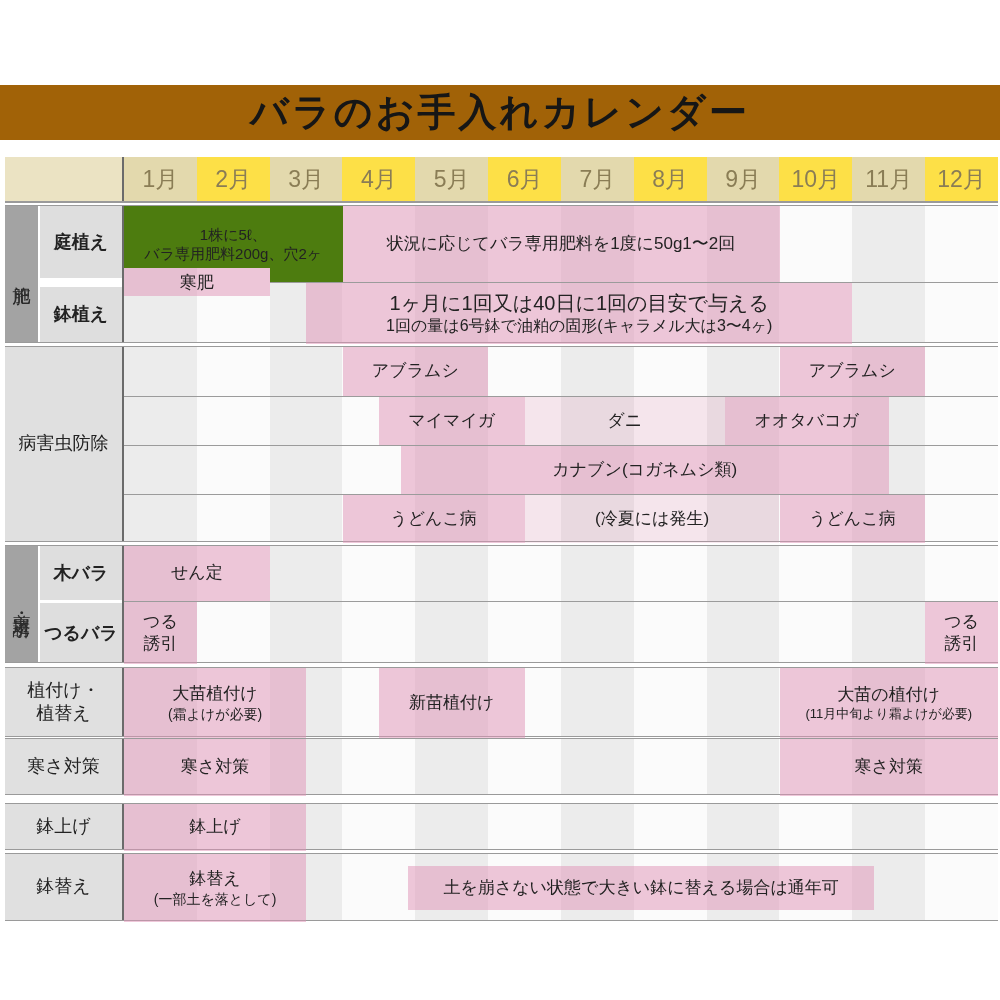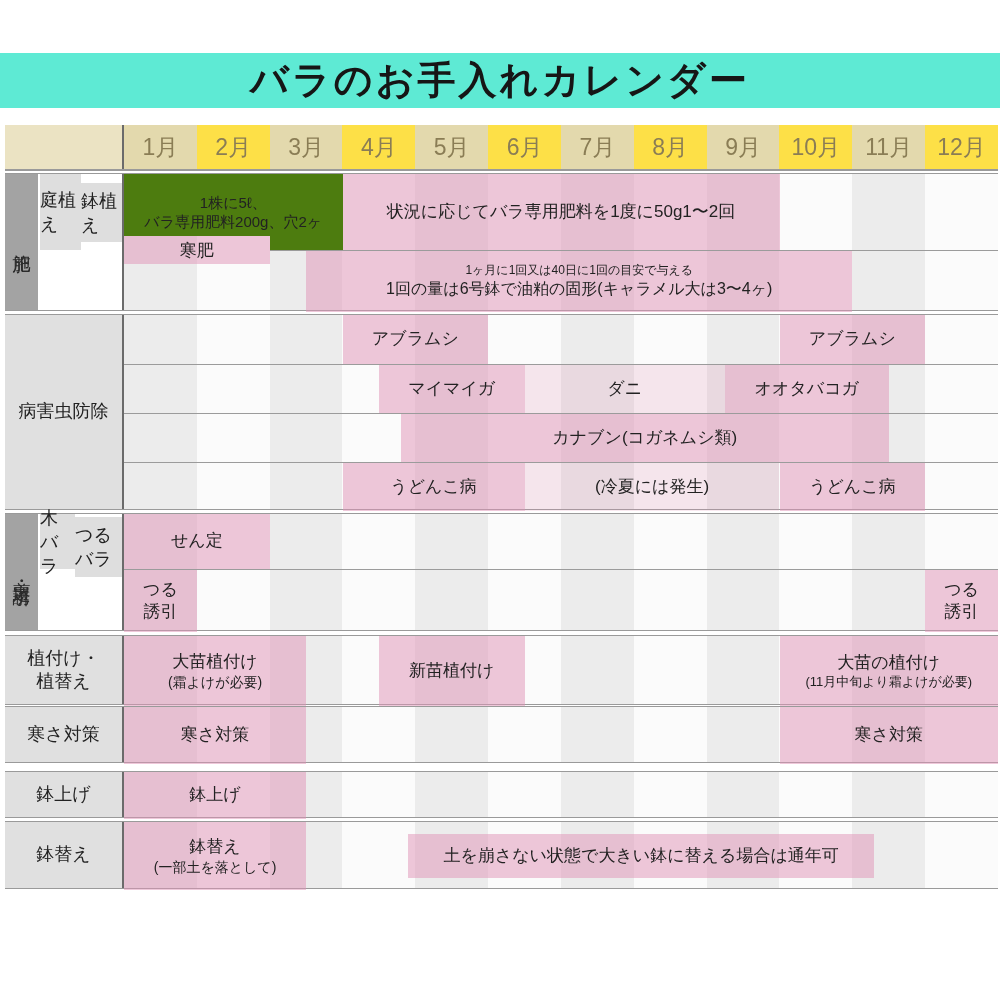--- a/index.html
+++ b/index.html
@@ -1,34 +1,34 @@
 <!DOCTYPE html>
 <html><head>
 <meta charset="utf-8">
 <style>
   * { box-sizing: border-box; margin: 0; padding: 0; }
   html,body { width:1000px; height:1000px; background:#ffffff; overflow:hidden;
     font-family:"Liberation Sans","DejaVu Sans",sans-serif; color:#222; }
-  .title-band { margin-top:53px; height:55px; background:#5eead4;
+  .title-band { margin-top:85px; height:55px; background:#a16207;
     display:flex; align-items:center; justify-content:center;
     font-size:38px; font-weight:bold; color:#161616; letter-spacing:3px; }
   .cal { margin:17px 2px 0 5px; }
   .hdr { display:flex; height:46px; border-bottom:2px solid #9a9a9a; }
   .corner { width:117px; background:#ebe3c3; }
   .vline { width:2px; background:#6b6b6b; flex:0 0 2px; }
   .mcell { flex:1; display:flex; align-items:center; justify-content:center;
     font-size:23px; color:#8a7d55; }
   .mcell.odd { background:#e3d9ad; }
   .mcell.even { background:#fde047; }
   .section { display:flex; border-top:1px solid #9a9a9a; border-bottom:1px solid #9a9a9a; position:relative; }
   .labels { width:117px; flex:0 0 117px; display:flex; }
   .glabel { width:33px; flex:0 0 33px; margin-right:2px; background:#a3a3a3;
     writing-mode:vertical-rl; text-orientation:upright; display:flex; align-items:center; justify-content:center;
     font-size:18px; letter-spacing:2px; color:#2b2b2b; }
-  .sublabels { flex:1; display:flex; flex-direction:row; }
+  .sublabels { flex:1; display:flex; flex-direction:column;font-weight:bold; }
   .slabel { background:#dedede; display:flex; align-items:center; justify-content:center;
     font-size:18px; color:#222; }
   .biglabel { width:100%; background:#e0e0e0; display:flex; align-items:center; justify-content:center;
     font-size:18px; color:#222; text-align:center; white-space:pre-line; line-height:1.3; }
   .chart { flex:1; position:relative; }
   .stripes { position:absolute; top:0; left:0; right:0; bottom:0; display:flex; }
   .stripe { flex:1; }
   .stripe.odd { background:#ececec; }
   .stripe.even { background:#fbfbfb; }
   .rows { position:relative; height:100%; display:flex; flex-direction:column; }
@@ -93,21 +93,21 @@
           <div class="stripe even"></div>
           <div class="stripe odd"></div>
           <div class="stripe even"></div>
         </div>
         <div class="rows">
           <div class="crow" style="height: 76px;">
             <div class="bar plain" style="left: 0%; width: 25%;"><div class="l1" style="font-size: 15px;">1株に5ℓ、</div><div class="sub" style="font-size: 15px;">バラ専用肥料200g、穴2ヶ</div></div>
             <div class="bar pink" style="left: 25%; width: 50%;"><div class="l1">状況に応じてバラ専用肥料を1度に50g1〜2回</div></div>
           </div>
           <div class="crow" style="height: 62px;">
-            <div class="bar pink" style="left: 20.8333%; width: 62.5%;"><div class="l1" style="font-size: 12px;">1ヶ月に1回又は40日に1回の目安で与える</div><div class="sub" style="font-size: 16px;">1回の量は6号鉢で油粕の固形(キャラメル大は3〜4ヶ)</div></div>
+            <div class="bar pink" style="left: 20.8333%; width: 62.5%;"><div class="l1" style="font-size: 20px;">1ヶ月に1回又は40日に1回の目安で与える</div><div class="sub" style="font-size: 16px;">1回の量は6号鉢で油粕の固形(キャラメル大は3〜4ヶ)</div></div>
           </div>
         </div>
         <div class="straddle" style="left: 0%; width: 16.6667%; top: 62px; height: 28px;">寒肥</div>
       </div>
     </div>
     <div class="section" style="margin-top: 3px; height: 196px;">
       <div class="labels">
         <div class="biglabel">病害虫防除</div>
       </div>
       <div class="vline"></div>

